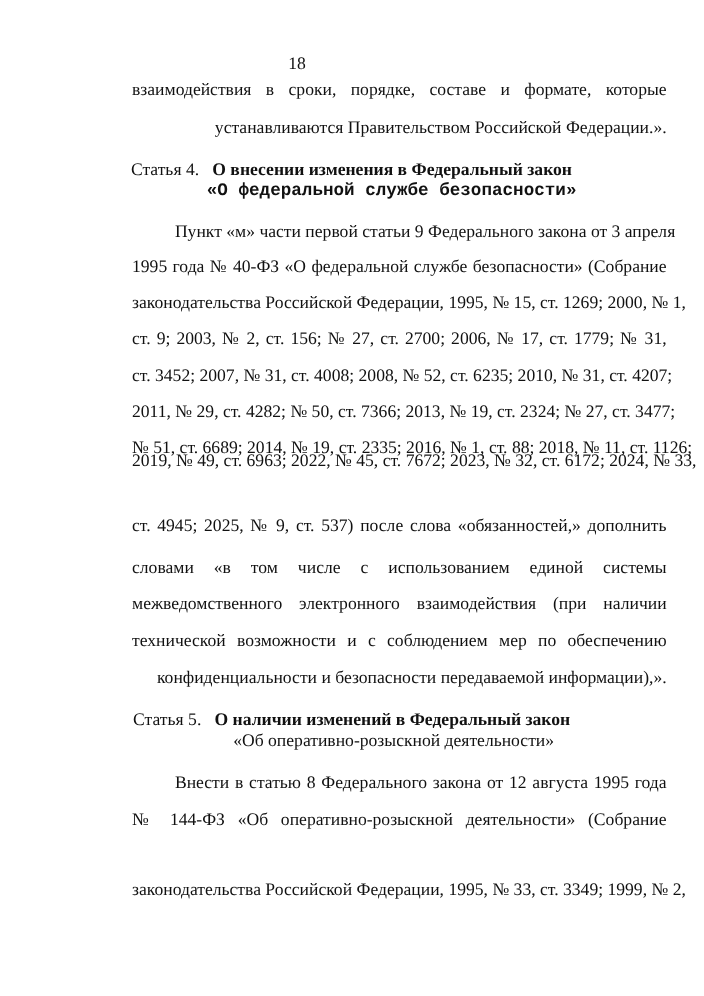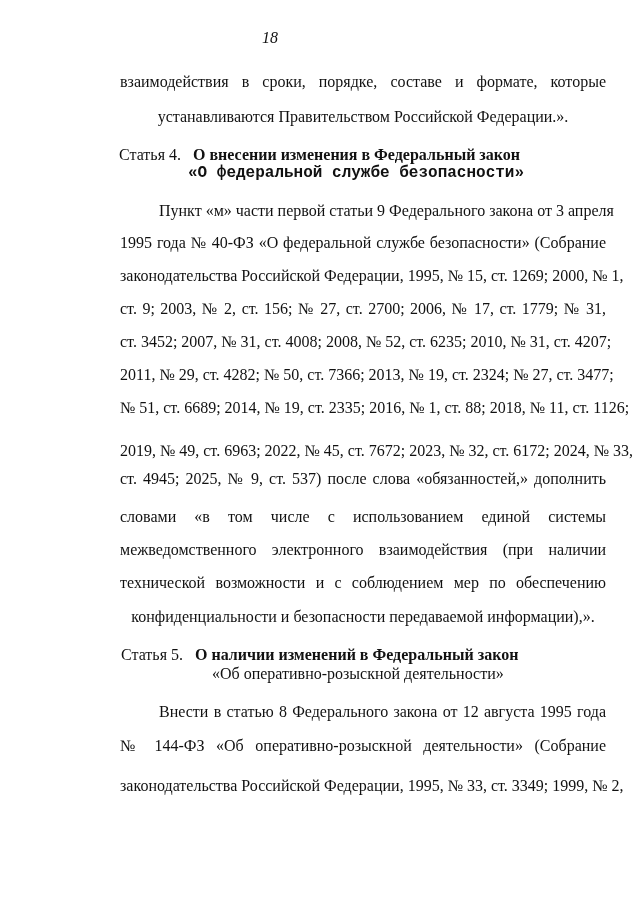--- a/index.html
+++ b/index.html
@@ -1,23 +1,23 @@
 <!DOCTYPE html>
 <html><head>
 <meta charset="utf-8">
 <style>
   html, body { margin: 0; padding: 0; background: #ffffff; }
   body { width: 640px; height: 905px; position: relative; overflow: hidden;
          font-family: "Liberation Serif", serif; color: #111111; }
-  .page-number { position: absolute; top: 29px; left: 0; width: 540px; text-align: center;
-                 font-size: 16px; font-style: italic; }
+  .page-number { position: absolute; top: 50px; left: 0; width: 540px; text-align: center;
+                 font-size: 16px; }
   .line { position: absolute; left: 80px; width: 486px; font-size: 16px; line-height: 20px;
           white-space: nowrap; margin-left: 40px; }
   .justify { text-align: justify; text-align-last: justify; }
-  .left { text-align: center; }
+  .left { text-align: right; }
   .indent { left: 119px; width: 447px; }
   .heading { position: absolute; font-size: 16px; line-height: 19px; white-space: nowrap; }
   .heading .label { font-weight: normal; }
   .heading .title { font-weight: bold; }
 </style>
 </head>
 <body>
 
 <div class="page-number">18</div>
 
@@ -30,28 +30,28 @@
 </div>
 <div class="heading title" style="top:164px; left:188px; font-weight:bold;font-family:Liberation Mono, monospace;">«О федеральной службе безопасности»</div>
 
 <div class="line justify indent" style="top:201px;">Пункт «м» части первой статьи 9 Федерального закона от 3 апреля</div>
 <div class="line justify" style="top:233px;">1995 года № 40-ФЗ «О федеральной службе безопасности» (Собрание</div>
 <div class="line justify" style="top:266px;">законодательства Российской Федерации, 1995, № 15, ст. 1269; 2000, № 1,</div>
 <div class="line justify" style="top:299px;">ст. 9; 2003, № 2, ст. 156; № 27, ст. 2700; 2006, № 17, ст. 1779; № 31,</div>
 <div class="line justify" style="top:332px;">ст. 3452; 2007, № 31, ст. 4008; 2008, № 52, ст. 6235; 2010, № 31, ст. 4207;</div>
 <div class="line justify" style="top:365px;">2011, № 29, ст. 4282; № 50, ст. 7366; 2013, № 19, ст. 2324; № 27, ст. 3477;</div>
 <div class="line justify" style="top:398px;">№ 51, ст. 6689; 2014, № 19, ст. 2335; 2016, № 1, ст. 88; 2018, № 11, ст. 1126;</div>
-<div class="line justify" style="top:441px;">2019, № 49, ст. 6963; 2022, № 45, ст. 7672; 2023, № 32, ст. 6172; 2024, № 33,</div>
+<div class="line justify" style="top:410px;">2019, № 49, ст. 6963; 2022, № 45, ст. 7672; 2023, № 32, ст. 6172; 2024, № 33,</div>
 <div class="line justify" style="top:469px;">ст. 4945; 2025, № 9, ст. 537) после слова «обязанностей,» дополнить</div>
 <div class="line justify" style="top:507px;">словами «в том числе с использованием единой системы</div>
 <div class="line justify" style="top:540px;">межведомственного электронного взаимодействия (при наличии</div>
 <div class="line justify" style="top:573px;">технической возможности и с соблюдением мер по обеспечению</div>
 <div class="line left" style="top:607px;">конфиденциальности и безопасности передаваемой информации),».</div>
 
 <div class="heading" style="top:645px; left:121px;">
   <span class="label">Статья 5.</span>&nbsp;&nbsp;
   <span class="title">О наличии изменений в Федеральный закон</span>
 </div>
 <div class="heading" style="top:664px; left:212px; font-weight:normal;">«Об оперативно-розыскной деятельности»</div>
 
 <div class="line justify indent" style="top:702px;">Внести в статью 8 Федерального закона от 12 августа 1995 года</div>
 <div class="line justify" style="top:736px;">№ 144-ФЗ «Об оперативно-розыскной деятельности» (Собрание</div>
-<div class="line justify" style="top:776px;">законодательства Российской Федерации, 1995, № 33, ст. 3349; 1999, № 2,</div>
+<div class="line justify" style="top:800px;">законодательства Российской Федерации, 1995, № 33, ст. 3349; 1999, № 2,</div>
 
 </body></html>

